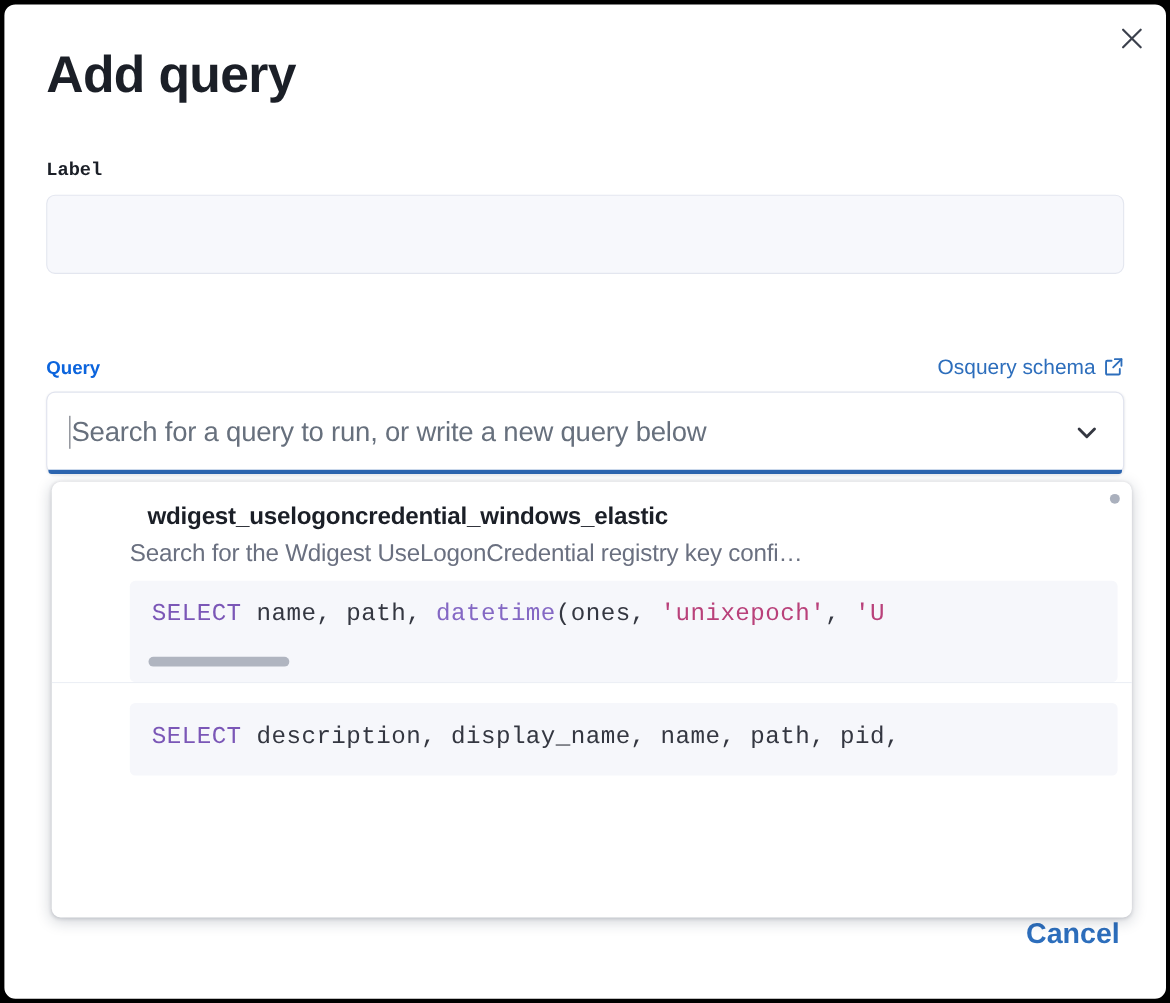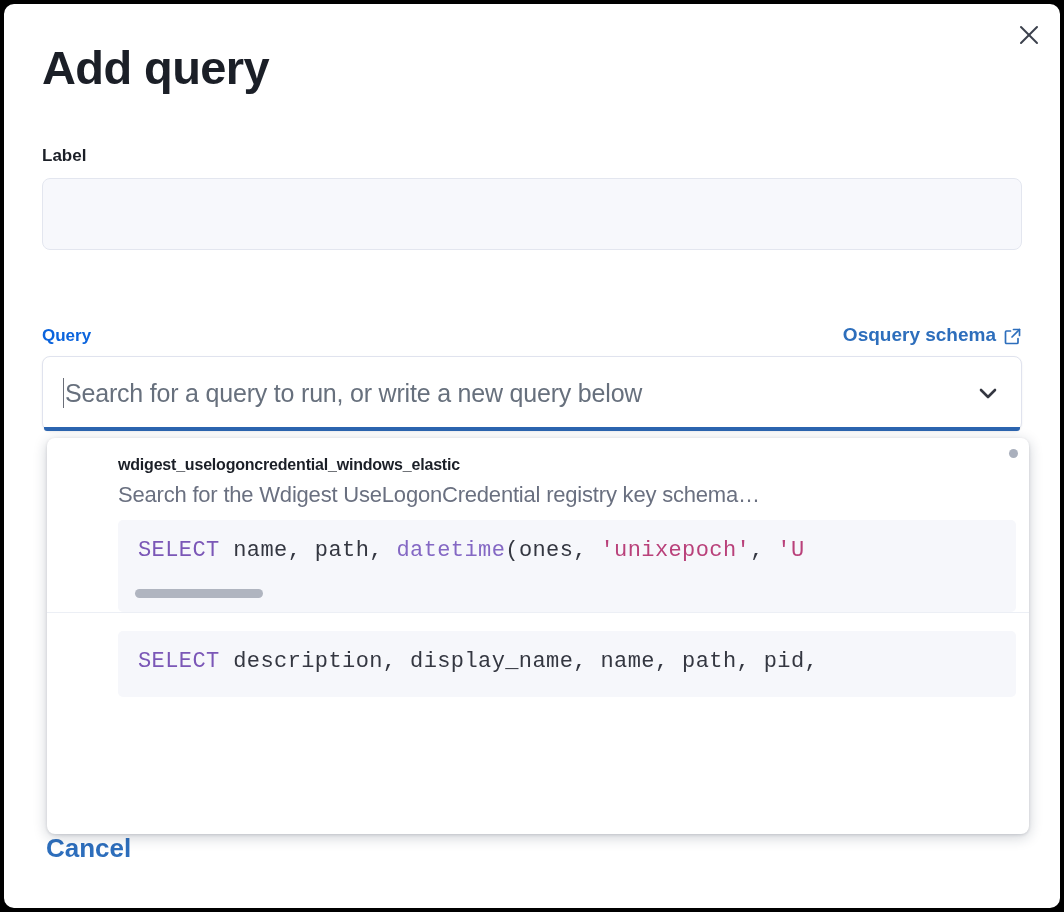--- a/index.html
+++ b/index.html
@@ -55,20 +55,21 @@
     color: #1b1f27;
     line-height: 1.1;
     margin-bottom: 52px;
   }
 
   .field-label {
     font-size: 17px;
     font-weight: 700;
     color: #1b1f27;
     margin-bottom: 12px;
+    font-family: Liberation Mono, monospace;
   }
 
   .text-input {
     display: block;
     width: 100%;
     height: 72px;
     background: #f7f8fc;
     border: 1px solid #e3e6ef;
     border-radius: 8px;
     font-size: 17px;
@@ -88,24 +89,24 @@
   }
   .query-label {
     font-size: 17px;
     font-weight: 700;
     color: #0b64dd;
     cursor: pointer;
     margin-top: 36px;
   }
   .schema-link {
     display: inline-flex;
-    align-items: flex-end;
+    align-items: flex-start;
     gap: 7px;
     font-size: 19px;
-    font-weight: 700;
+    font-weight: 400;
     color: #2d6ebc;
     text-decoration: none;
     cursor: pointer;
   }
   .schema-link svg { display: block; }
 
   
   .combobox {
     position: relative;
     width: 100%;
@@ -153,21 +154,21 @@
   }
 
   
   .modal-footer {
     position: absolute;
     left: 38px;
     right: 38px;
     bottom: 36px;
     display: flex;
     align-items: center;
-    justify-content: flex-start;
+    justify-content: flex-end;
     gap: 31px;
     z-index: 1;
   }
   .btn-cancel {
     font-size: 26px;
     font-weight: 700;
     color: #2d6ebc;
     background: transparent;
     border: none;
     cursor: pointer;
@@ -212,26 +213,27 @@
   }
 
   .option {
     position: relative;
     padding: 18px 28px 0 71px;
     cursor: pointer;
   }
   .option + .option { border-top: 1px solid #eceff5; }
 
   .option-title {
-    font-size: 16px;
+    font-size: 22px;
     font-weight: 700;
     color: #1b1f27;
     letter-spacing: -0.2px;
     white-space: nowrap;
     margin-bottom: 8px;
+    margin-left: 16px;
   }
   .option-desc {
     font-size: 22px;
     color: #6a7080;
     letter-spacing: -0.2px;
     white-space: nowrap;
     overflow: hidden;
     margin-bottom: 12px;
   }
 
@@ -317,21 +319,21 @@
 
   <div class="modal-footer">
     <button class="btn-cancel">Cancel</button>
   </div>
 
   <div class="dropdown">
     <div class="dropdown-scroll-dot"></div>
     <div id="option-list">
         <div class="option">
           <div class="option-title">wdigest_uselogoncredential_windows_elastic</div>
-          <div class="option-desc">Search for the Wdigest UseLogonCredential registry key schema…</div>
+          <div class="option-desc">Search for the Wdigest UseLogonCredential registry key confi…</div>
           <div class="code-block">
             <div class="code-line"><span class="tok-kw">SELECT</span><span class="tok-plain"> name, path, </span><span class="tok-fn">datetime</span><span class="tok-plain">(ones, </span><span class="tok-str">'unixepoch'</span><span class="tok-plain">, </span><span class="tok-str">'U</span></div>
             <div class="code-scrollbar"></div>
           </div>
         </div>
         <div class="option">
           <div class="code-block no-scroll">
             <div class="code-line"><span class="tok-kw">SELECT</span><span class="tok-plain"> description, display_name, name, path, pid,</span></div>
           </div>
         </div>

